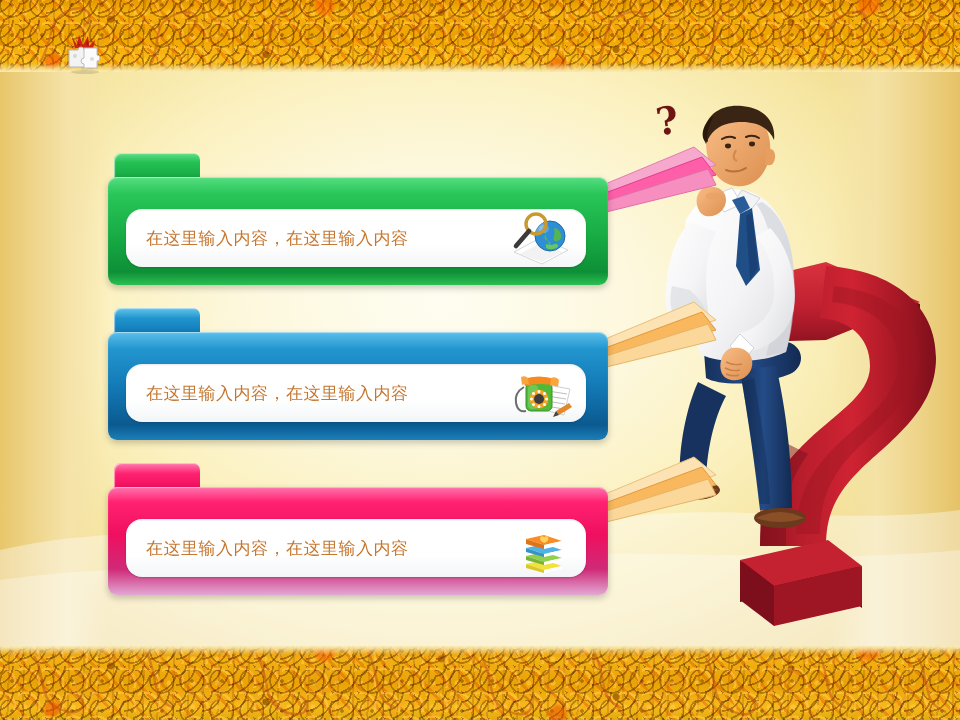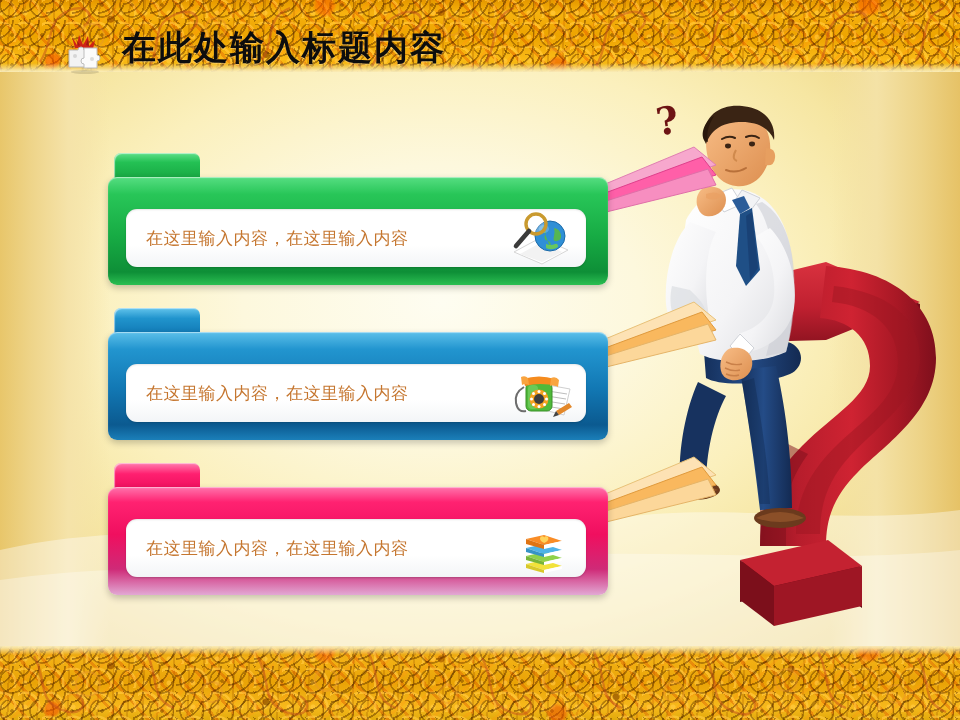--- a/index.html
+++ b/index.html
@@ -90,21 +90,21 @@
     position:absolute;left:6px;top:0;width:86px;height:26px;
     border-radius:7px 7px 0 0;
   }
   .body{
     position:absolute;left:0;width:490px;height:100px;
     border-radius:9px;
   }
   .inner{
     position:absolute;left:22px;top:34px;width:448px;height:56px;
     background:linear-gradient(180deg,#ffffff 0%,#ffffff 62%,#f3f5f7 100%);
-    border-radius:11px;
+    border-radius:16px;
     box-shadow:inset 0 1px 2px rgba(0,0,0,.10), 0 1px 2px rgba(0,0,0,.18);
     display:flex;align-items:center;font-family:Liberation Serif, serif;
   }
   .row-text{
     font-size:17px;color:#c5762f;letter-spacing:.5px;white-space:nowrap;
     margin-left:20px;
   }
   .row-icon{position:absolute;right:12px;top:50%;transform:translateY(-50%);width:58px;height:50px;}
 
   
@@ -213,21 +213,20 @@
         <path d="M6 16 h9 a3 3 0 0 1 3-3 a3 3 0 0 1 3 3 h1 v8 a3 3 0 0 0-3 3 a3 3 0 0 0 3 3 v3 h-16 z" fill="#f3f3f3" stroke="#b9b9b9" stroke-width="1"></path>
         <circle cx="12" cy="22" r="2" fill="#d6d6d6"></circle>
       </g>
 
       <g>
         <path d="M21 14 h13 v7 a3 3 0 0 1 3 3 a3 3 0 0 1-3 3 v7 h-13 v-4 a3 3 0 0 1-3-3 a3 3 0 0 1 3-3 z" fill="#fbfbfb" stroke="#bdbdbd" stroke-width="1"></path>
         <circle cx="29" cy="25" r="2" fill="#dcdcdc"></circle>
       </g>
       <ellipse cx="22" cy="38" rx="14" ry="2" fill="#000" opacity=".12"></ellipse>
     </svg>
-    <div id="title-text">在此处输入标题内容</div>
   </div>
 
   <div class="row g" style="left:108px;top:145px;width:500px;height:140px;">
 
     <svg class="papers" style="left:350px;top:0px;width:260px;height:70px;" viewBox="0 0 260 70">
       <path class="sheet" d="M92 62 L236 2 L258 20 L120 66 Z" fill="#f7a8cd" stroke="#e07fb2" stroke-width="1"></path>
       <path class="sheet" d="M104 64 L244 12 L258 30 L128 68 Z" fill="#ff5fa8" stroke="#e03f8c" stroke-width="1"></path>
       <path class="sheet" d="M116 66 L250 24 L258 40 L136 70 Z" fill="#f78ec0" stroke="#df6fa8" stroke-width="1"></path>
     </svg>
     <div class="folder" style="top:8px;width:500px;height:132px;">

